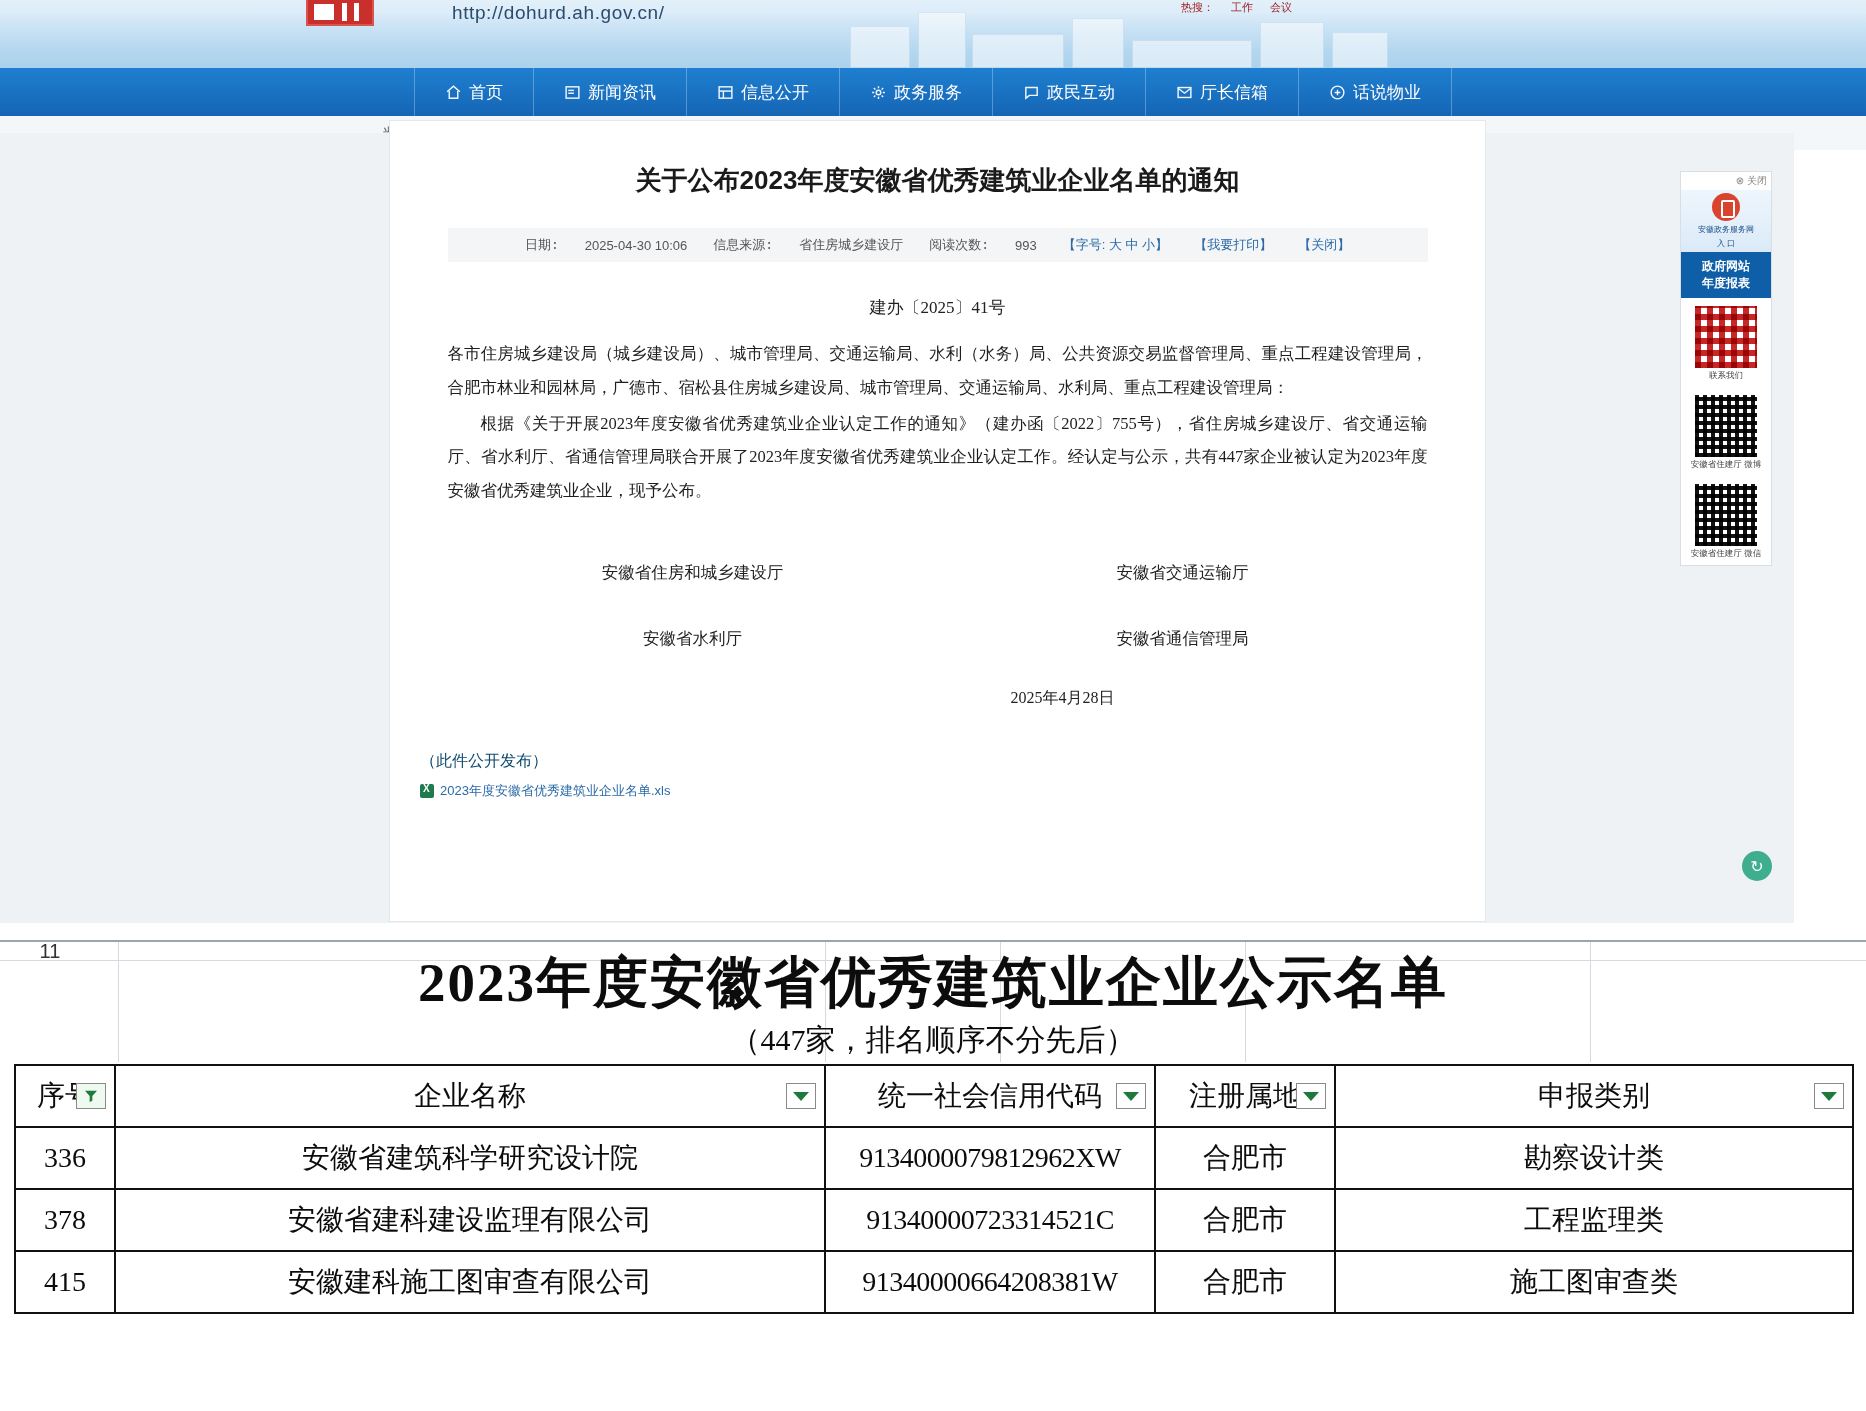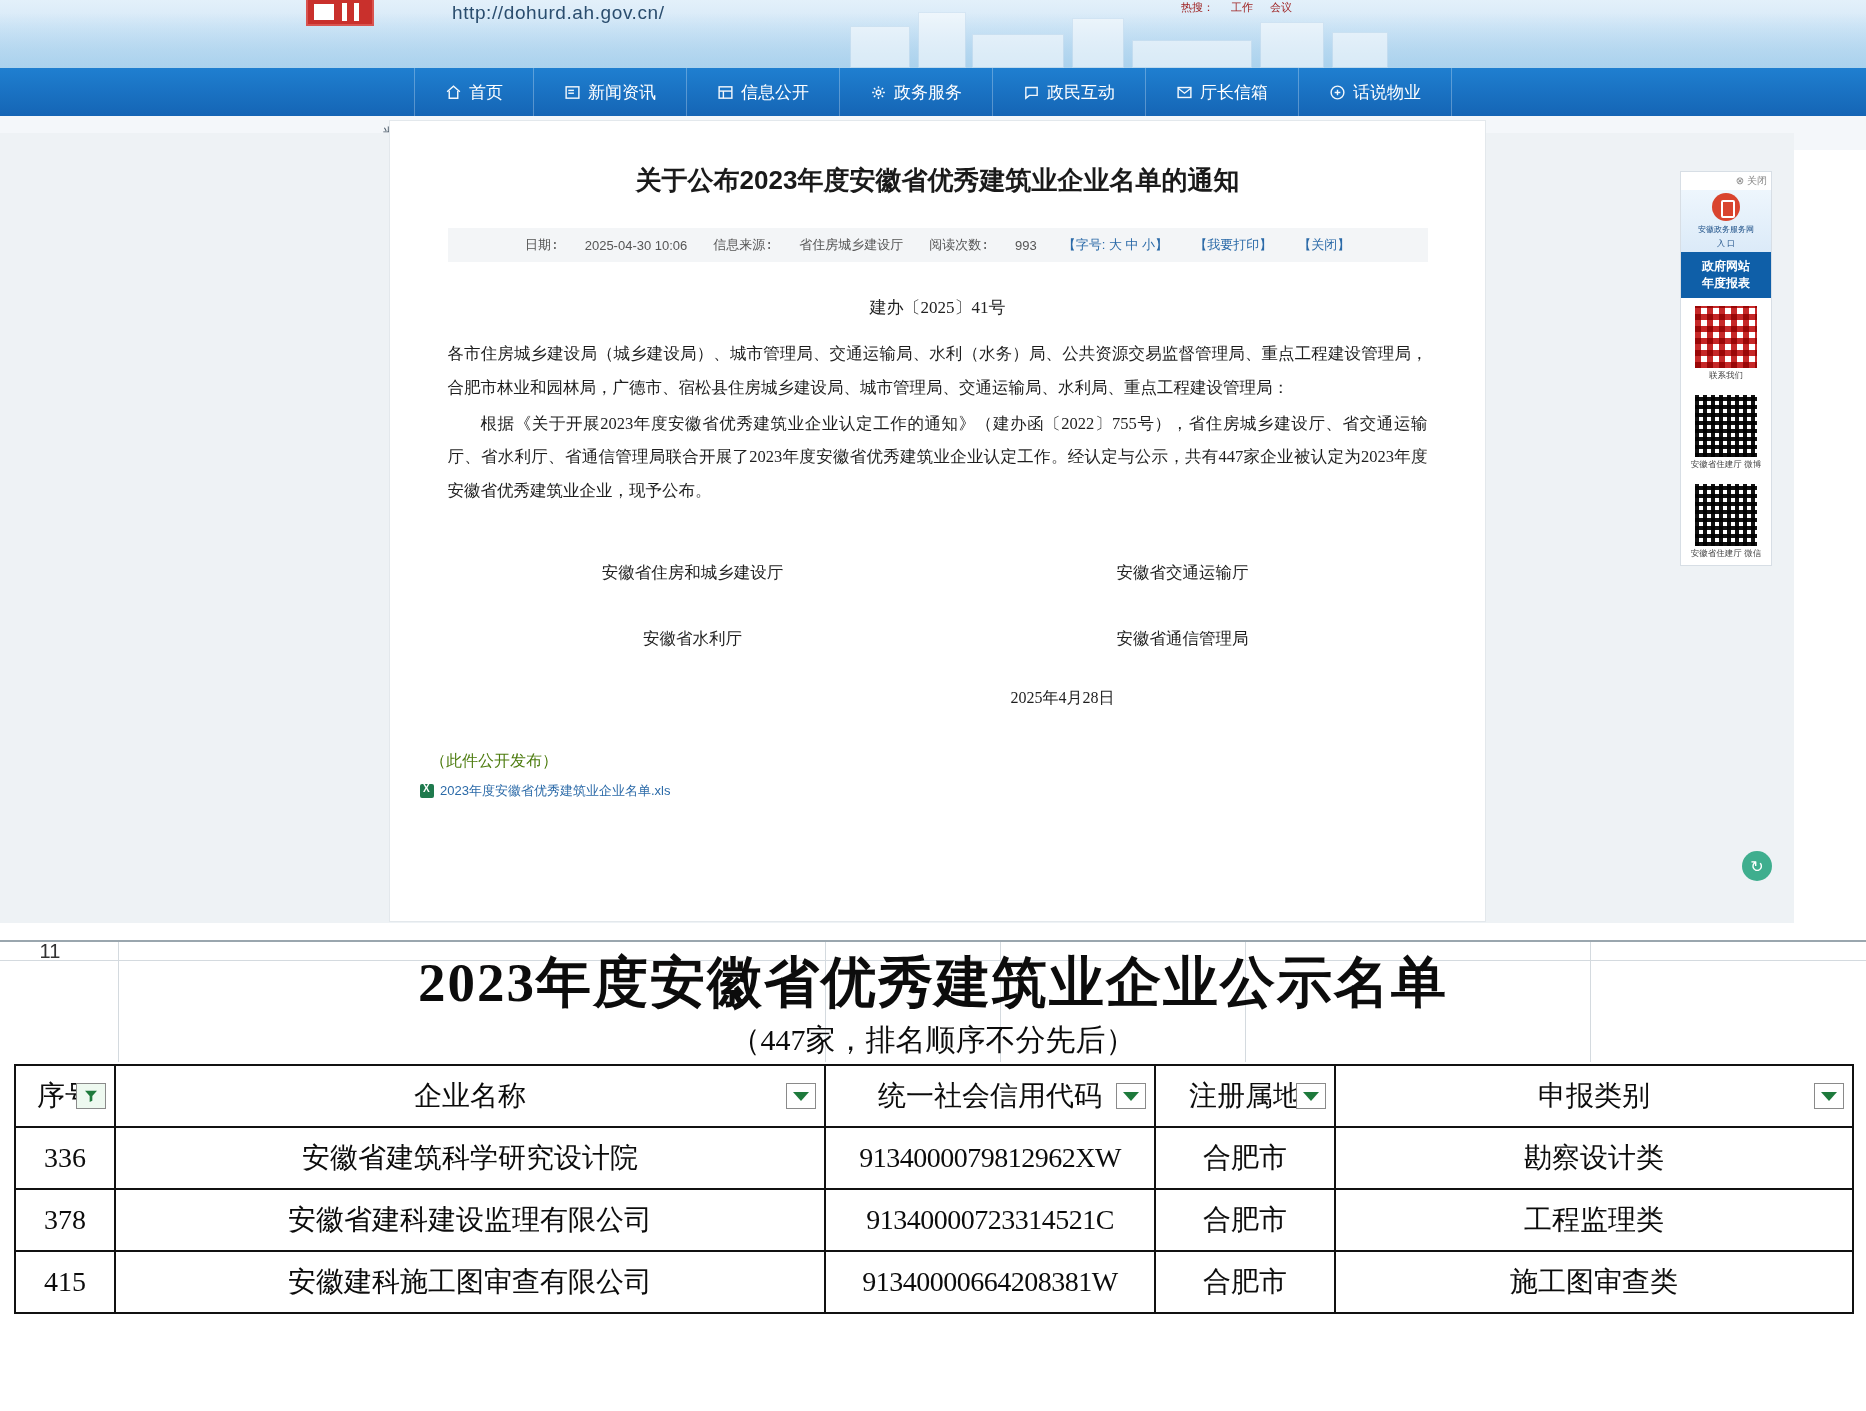--- a/index.html
+++ b/index.html
@@ -129,21 +129,21 @@
     row-gap: 44px; font-size: 16.5px; color: #1e1e1e;
     font-family: "Liberation Serif", serif;
   }
   .sign-grid div { text-align: center; }
   .sign-date {
     margin: 38px auto 0; width: 980px; text-align: center;
     padding-left: 250px;
     font-size: 16px; color: #1e1e1e; font-family: "Liberation Serif", serif;
   }
   .pub-note {
-    margin: 42px 0 0 40px; font-size: 16px; color: #4d7c0f;
+    margin: 42px 0 0 30px; font-size: 16px; color: #0c4a6e;
     font-family: "Liberation Serif", serif;
   }
   .attach {
     margin: 10px 0 0 30px; display: flex; align-items: center; gap: 6px;
     font-size: 13px; color: #2b6aa8; cursor: pointer;
   }
   .xls-ico {
     width: 14px; height: 14px; background: #1f7a4d; border-radius: 2px;
     display: inline-block; position: relative;
   }

